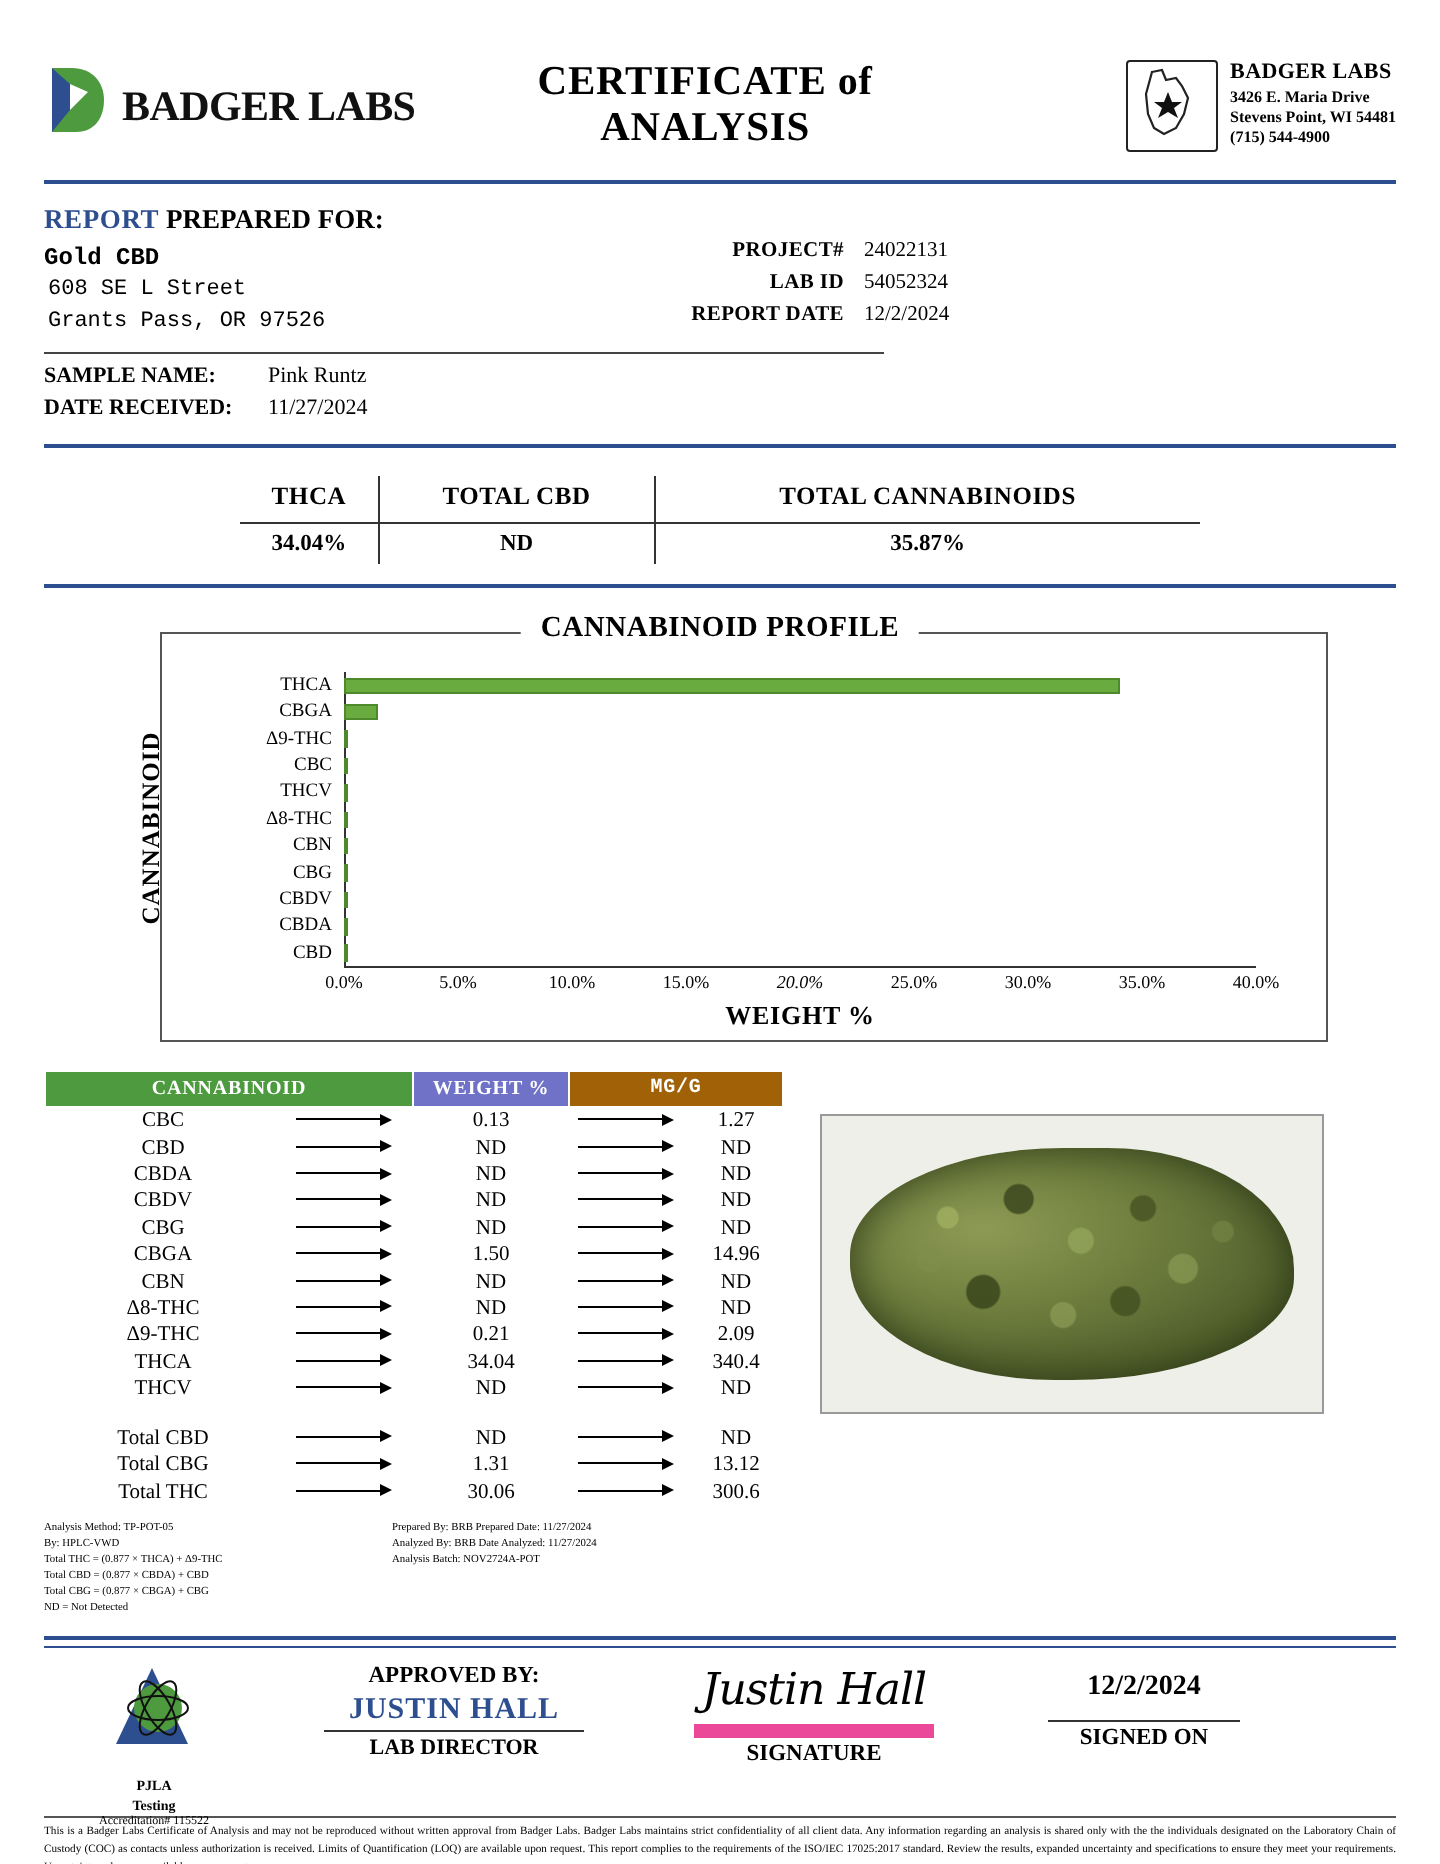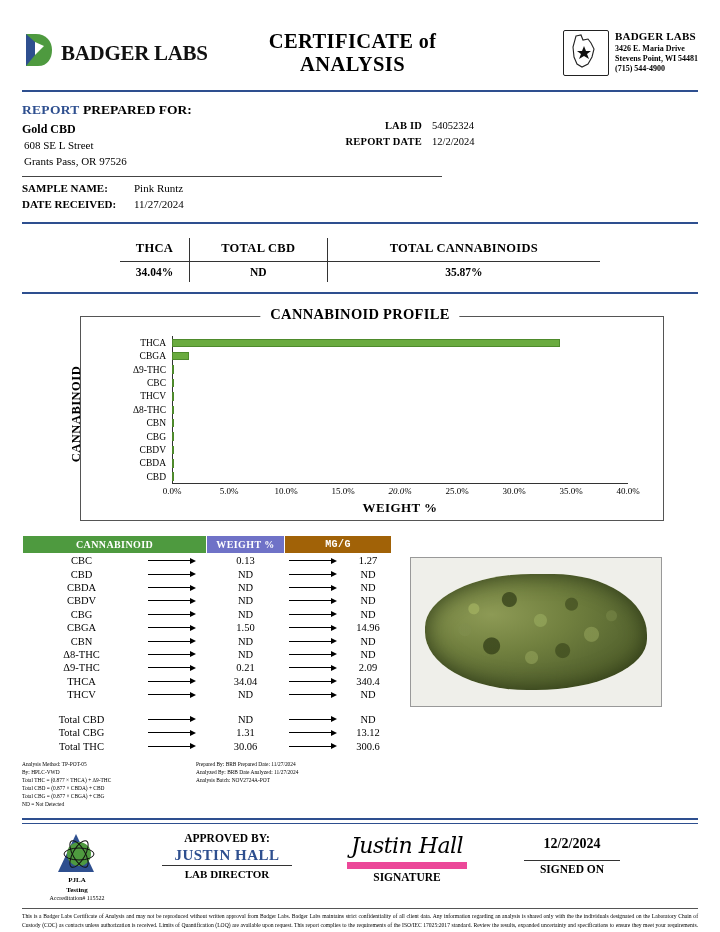--- a/index.html
+++ b/index.html
@@ -103,20 +103,21 @@
     font-size: 13.5px;
   }
   .report-head .report-word {
     color: #2e4f8f;
     letter-spacing: 0.3px;
   }
   .cust {
     margin-top: 3px;
     line-height: 1.45;
     font-size: 11.5px;
+    font-family: Liberation Mono, monospace;
   }
   .cust .cname { font-weight: bold; font-size: 12px; }
   .cust .caddr { padding-left: 2px; font-size: 11px; }
 
   .proj {
     position: absolute;
     top: 16px;
     left: 262px;
     width: 250px;
     font-size: 10.5px;
@@ -385,21 +386,21 @@
     width: 110px;
     text-align: center;
     padding-top: 2px;
   }
   .pjla-badge {
     width: 62px;
     height: 46px;
     margin: 0 auto;
     position: relative;
   }
-  .pjla-txt { font-size: 7px; line-height: 1.3; font-weight: bold; margin-top: 0; }
+  .pjla-txt { font-size: 7px; line-height: 1.3; font-weight: bold; margin-top: 13px; }
   .pjla-txt .accred { font-weight: normal; font-size: 6px; }
   .approve-col {
     width: 190px;
     text-align: center;
     padding-top: 4px;
   }
   .approve-col .ap-lbl { font-weight: bold; font-size: 11.5px; }
   .approve-col .ap-name {
     font-family: "Liberation Serif", serif;
     color: #2e4f8f;
@@ -505,20 +506,24 @@
       <span class="report-word">REPORT</span>
       <span>PREPARED FOR:</span>
     </div>
     <div class="cust">
       <div class="cname">Gold CBD</div>
       <div class="caddr">608 SE L Street</div>
       <div class="caddr">Grants Pass, OR 97526</div>
     </div>
 
     <div class="proj">
+      <div class="proj-row">
+        <span class="proj-lbl">PROJECT#</span>
+        <span class="proj-val">24022131</span>
+      </div>
       <div class="proj-row">
         <span class="proj-lbl">LAB ID</span>
         <span class="proj-val">54052324</span>
       </div>
       <div class="proj-row">
         <span class="proj-lbl">REPORT DATE</span>
         <span class="proj-val">12/2/2024</span>
       </div>
     </div>
 

